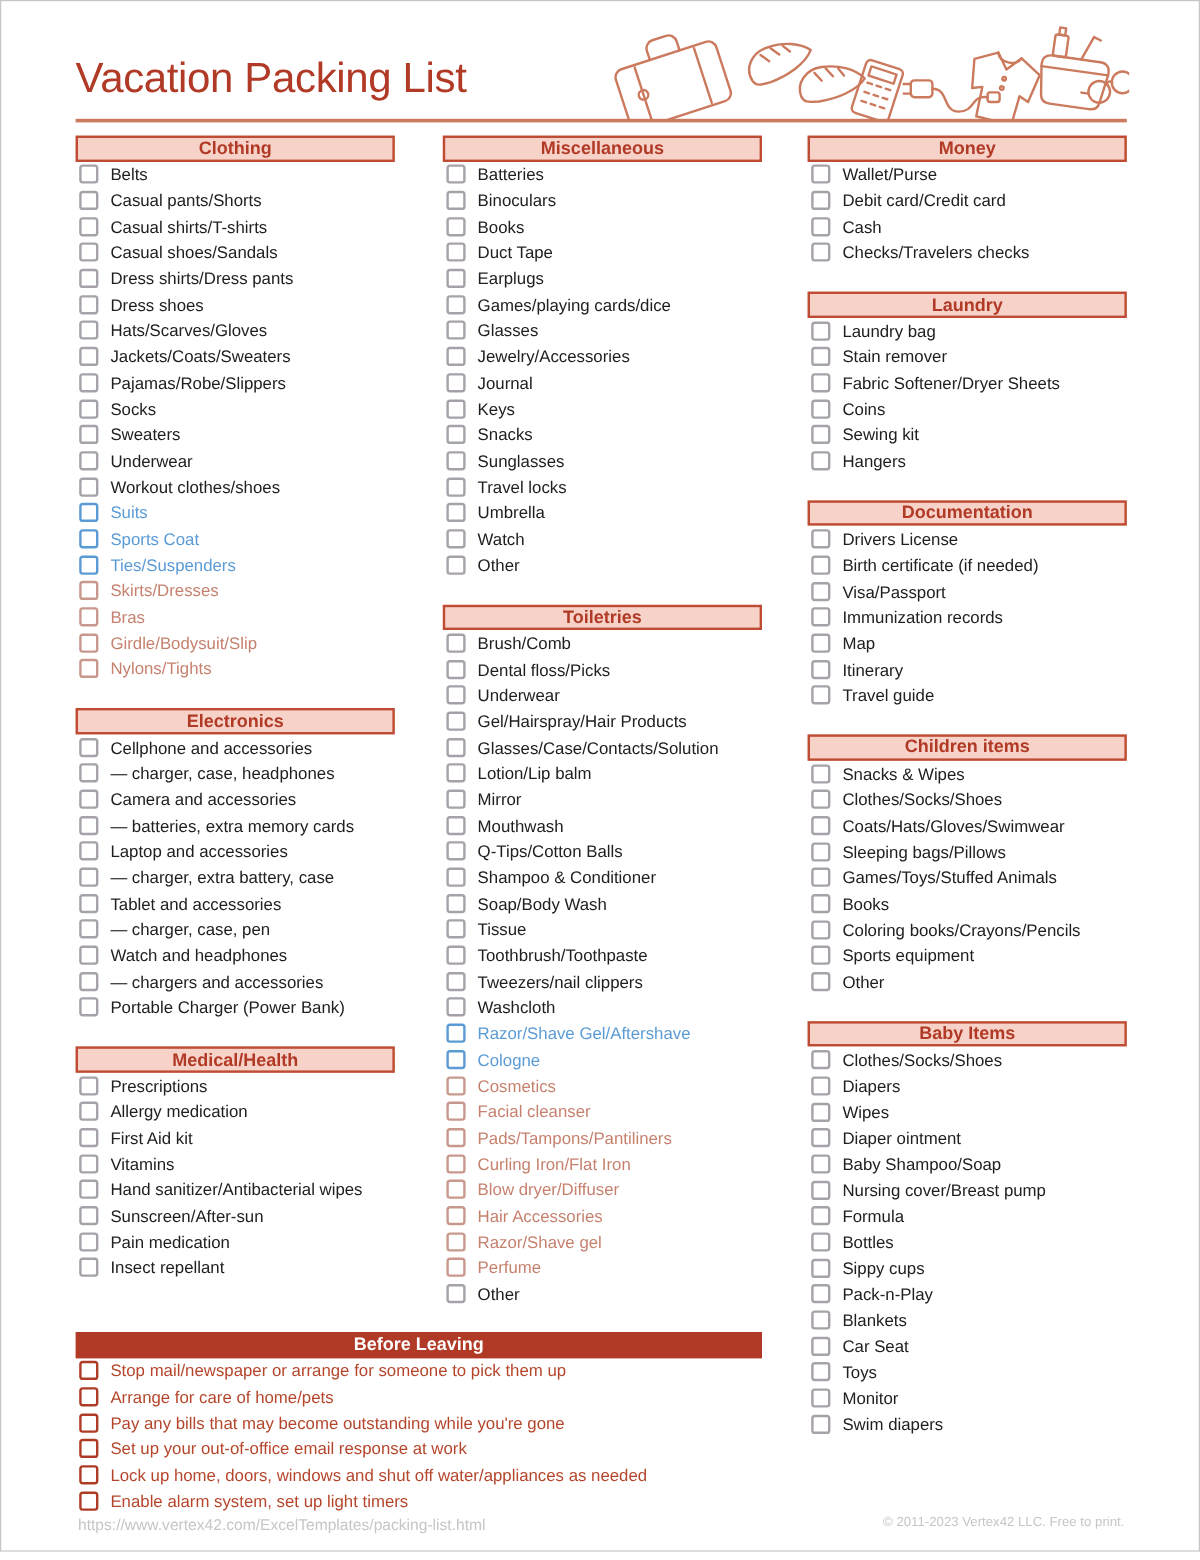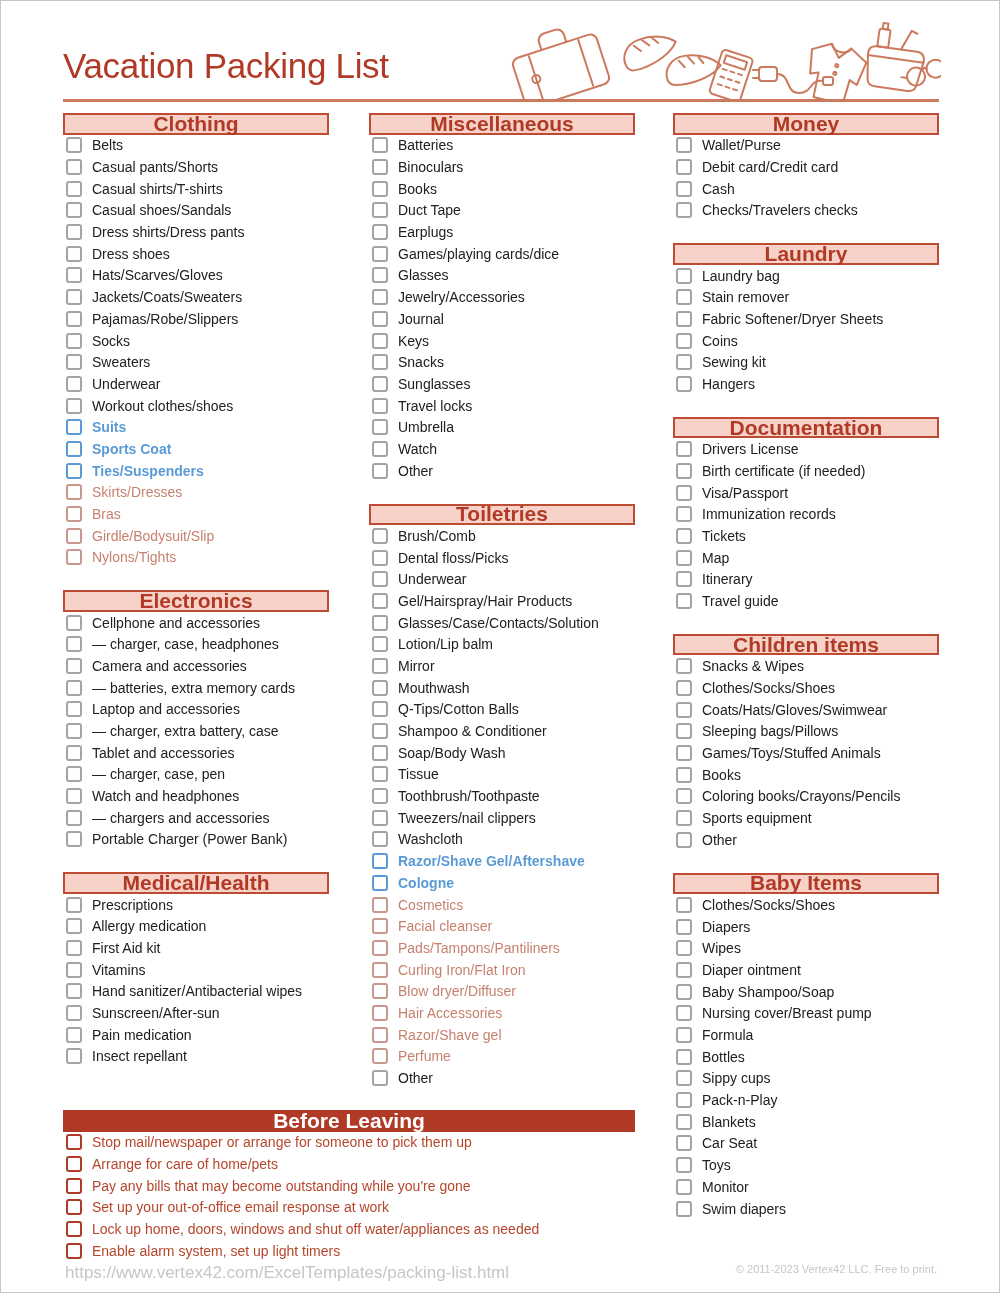--- a/index.html
+++ b/index.html
@@ -19,39 +19,39 @@
   .illustration { position:absolute; left:500px; top:14px; width:440px; height:86px; }
   .illustration * { stroke:var(--divider-salmon); fill:none; stroke-width:2;
                     stroke-linecap:round; stroke-linejoin:round; }
 
   .col { position:absolute; top:112px; width:266px; }
   #col1 { left:62px; } #col2 { left:368px; } #col3 { left:672px; }
 
   .section + .section { margin-top:22px; }
   .sec-header { height:21.5px; background:var(--header-bg);
                 border:2px solid var(--header-border); color:var(--heading-red);
-                font-weight:700; font-size:21px; display:flex; align-items:center;
+                font-weight:700; font-size:15px; display:flex; align-items:center;
                 justify-content:center; }
 
   .row { height:21.7px; display:flex; align-items:center; }
   .cb  { flex:none; width:16px; height:16px; border:2px solid var(--checkbox-gray);
          border-radius:3px; margin-left:3px; background:#fff; }
   .lbl { margin-left:10px; font-size:14px; color:var(--item-text); white-space:nowrap; }
 
   .c-blue .cb   { border-color:var(--blue-item); }
-  .c-blue .lbl  { color:var(--blue-item);font-weight:bold; }
+  .c-blue .lbl  { color:var(--blue-item); }
   .c-salmon .cb { border-color:var(--salmon-checkbox); }
   .c-salmon .lbl{ color:var(--salmon-item); }
 
   .banner { position:absolute; left:62px; top:1109px; width:572px; }
   .banner .sec-header { background:var(--banner-bg); border:none; color:var(--banner-text); }
   .banner .cb  { border-color:var(--red-checkbox); }
   .banner .lbl { color:var(--red-item); }
 
-  .footer-url  { position:absolute; left:64px;  top:1262px; font-size:17px; color:var(--footer-gray); }
+  .footer-url  { position:absolute; left:64px;  top:1262px; font-size:13px; color:var(--footer-gray); }
   .footer-copy { position:absolute; right:62px; top:1262px; font-size:11px; color:var(--footer-gray); }
 </style>
 </head>
 <body>
 
 <div class="page">
 
   <div class="title"><span class="bold">Vacation</span><span> Packing List</span></div>
 
   <svg class="illustration" viewBox="0 0 440 86">
@@ -509,24 +509,20 @@
         <div class="row">
           <span class="cb"></span>
           <span class="lbl">Visa/Passport</span>
         </div>
         <div class="row">
           <span class="cb"></span>
           <span class="lbl">Immunization records</span>
         </div>
         <div class="row">
           <span class="cb"></span>
-          <span class="lbl">Tickets</span>
-        </div>
-        <div class="row">
-          <span class="cb"></span>
           <span class="lbl">Map</span>
         </div>
         <div class="row">
           <span class="cb"></span>
           <span class="lbl">Itinerary</span>
         </div>
         <div class="row">
           <span class="cb"></span>
           <span class="lbl">Travel guide</span>
         </div>

